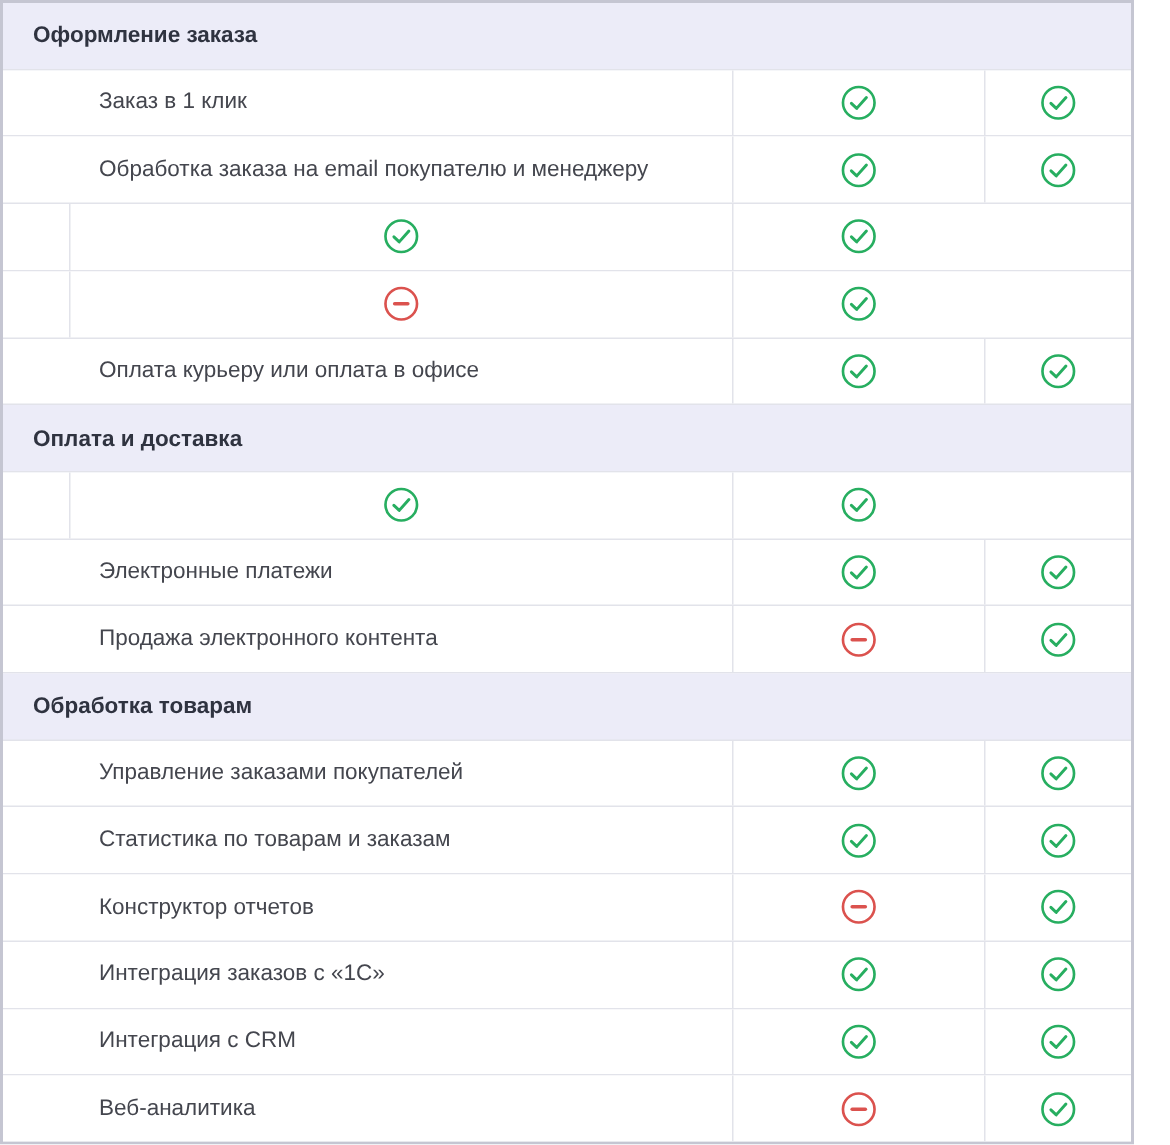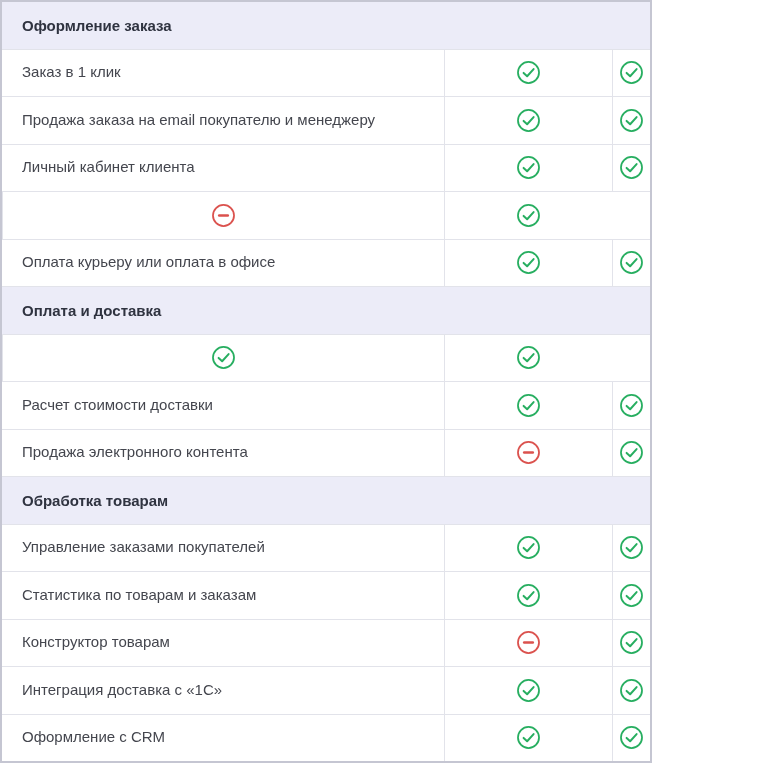--- a/index.html
+++ b/index.html
@@ -8,28 +8,29 @@
     --divider:#E2E3EA;
     --header-text:#2F3340;
     --row-text:#44464E;
     --check-green:#27AE60;
     --minus-red:#DB524E;
     --row-bg:#FFFFFF;
   }
   html,body{margin:0;padding:0;background:#fff;}
   body{width:780px;height:763px;font-family:"Liberation Sans",sans-serif;}
   .table{
-    width:652px;height:763px;box-sizing:border-box;
+    width:756px;height:763px;box-sizing:border-box;
     border:2px solid var(--outer-border);
     display:flex;flex-direction:column;background:var(--row-bg);
     overflow:hidden;
   }
   .band{
     flex:1;min-height:0;box-sizing:border-box;
     border-bottom:1px solid var(--divider);
+    padding-left:44px;
   }
   .band:last-child{border-bottom:none;}
   .section-header{
     background:var(--header-bg);
     display:flex;align-items:center;
     padding-left:20px;
   }
   .section-title{
     font-size:15px;font-weight:bold;color:var(--header-text);
   }
@@ -73,41 +74,40 @@
       <span class="icon">
           <svg viewBox="0 0 24 24" fill="none">
             <circle cx="12" cy="12" r="10.1" stroke="#27AE60" stroke-width="1.7"></circle>
             <path d="M7.3 12.4 L10.7 15.6 L16.9 8.7" stroke="#27AE60" stroke-width="1.9" stroke-linecap="round" stroke-linejoin="round"></path>
           </svg>
         </span>
     </div>
   </div>
 
   <div class="band feature-row">
-    <div class="feature-cell">Продажа заказа на email покупателю и менеджеру</div>
-    <div class="availability-cell">
-      <span class="icon">
-          <svg viewBox="0 0 24 24" fill="none">
-            <circle cx="12" cy="12" r="10.1" stroke="#27AE60" stroke-width="1.7"></circle>
-            <path d="M7.3 12.4 L10.7 15.6 L16.9 8.7" stroke="#27AE60" stroke-width="1.9" stroke-linecap="round" stroke-linejoin="round"></path>
-          </svg>
-        </span>
-    </div>
-    <div class="availability-cell">
-      <span class="icon">
-          <svg viewBox="0 0 24 24" fill="none">
-            <circle cx="12" cy="12" r="10.1" stroke="#27AE60" stroke-width="1.7"></circle>
-            <path d="M7.3 12.4 L10.7 15.6 L16.9 8.7" stroke="#27AE60" stroke-width="1.9" stroke-linecap="round" stroke-linejoin="round"></path>
-          </svg>
-        </span>
-    </div>
-  </div>
-
-  <div class="band feature-row">
-    <div class="feature-cell">Личный кабинет клиента</div>
+    <div class="feature-cell">Обработка заказа на email покупателю и менеджеру</div>
+    <div class="availability-cell">
+      <span class="icon">
+          <svg viewBox="0 0 24 24" fill="none">
+            <circle cx="12" cy="12" r="10.1" stroke="#27AE60" stroke-width="1.7"></circle>
+            <path d="M7.3 12.4 L10.7 15.6 L16.9 8.7" stroke="#27AE60" stroke-width="1.9" stroke-linecap="round" stroke-linejoin="round"></path>
+          </svg>
+        </span>
+    </div>
+    <div class="availability-cell">
+      <span class="icon">
+          <svg viewBox="0 0 24 24" fill="none">
+            <circle cx="12" cy="12" r="10.1" stroke="#27AE60" stroke-width="1.7"></circle>
+            <path d="M7.3 12.4 L10.7 15.6 L16.9 8.7" stroke="#27AE60" stroke-width="1.9" stroke-linecap="round" stroke-linejoin="round"></path>
+          </svg>
+        </span>
+    </div>
+  </div>
+
+  <div class="band feature-row">
     <div class="availability-cell">
       <span class="icon">
           <svg viewBox="0 0 24 24" fill="none">
             <circle cx="12" cy="12" r="10.1" stroke="#27AE60" stroke-width="1.7"></circle>
             <path d="M7.3 12.4 L10.7 15.6 L16.9 8.7" stroke="#27AE60" stroke-width="1.9" stroke-linecap="round" stroke-linejoin="round"></path>
           </svg>
         </span>
     </div>
     <div class="availability-cell">
       <span class="icon">
@@ -174,40 +174,40 @@
     <div class="availability-cell">
       <span class="icon">
           <svg viewBox="0 0 24 24" fill="none">
             <circle cx="12" cy="12" r="10.1" stroke="#27AE60" stroke-width="1.7"></circle>
             <path d="M7.3 12.4 L10.7 15.6 L16.9 8.7" stroke="#27AE60" stroke-width="1.9" stroke-linecap="round" stroke-linejoin="round"></path>
           </svg>
         </span>
     </div>
   </div>
 
-
-  <div class="band feature-row">
-    <div class="feature-cell">Расчет стоимости доставки</div>
-    <div class="availability-cell">
-      <span class="icon">
-          <svg viewBox="0 0 24 24" fill="none">
-            <circle cx="12" cy="12" r="10.1" stroke="#27AE60" stroke-width="1.7"></circle>
-            <path d="M7.3 12.4 L10.7 15.6 L16.9 8.7" stroke="#27AE60" stroke-width="1.9" stroke-linecap="round" stroke-linejoin="round"></path>
-          </svg>
-        </span>
-    </div>
-    <div class="availability-cell">
-      <span class="icon">
-          <svg viewBox="0 0 24 24" fill="none">
-            <circle cx="12" cy="12" r="10.1" stroke="#27AE60" stroke-width="1.7"></circle>
-            <path d="M7.3 12.4 L10.7 15.6 L16.9 8.7" stroke="#27AE60" stroke-width="1.9" stroke-linecap="round" stroke-linejoin="round"></path>
-          </svg>
-        </span>
-    </div>
-  </div>
+  <div class="band feature-row">
+    <div class="feature-cell">Электронные платежи</div>
+    <div class="availability-cell">
+      <span class="icon">
+          <svg viewBox="0 0 24 24" fill="none">
+            <circle cx="12" cy="12" r="10.1" stroke="#27AE60" stroke-width="1.7"></circle>
+            <path d="M7.3 12.4 L10.7 15.6 L16.9 8.7" stroke="#27AE60" stroke-width="1.9" stroke-linecap="round" stroke-linejoin="round"></path>
+          </svg>
+        </span>
+    </div>
+    <div class="availability-cell">
+      <span class="icon">
+          <svg viewBox="0 0 24 24" fill="none">
+            <circle cx="12" cy="12" r="10.1" stroke="#27AE60" stroke-width="1.7"></circle>
+            <path d="M7.3 12.4 L10.7 15.6 L16.9 8.7" stroke="#27AE60" stroke-width="1.9" stroke-linecap="round" stroke-linejoin="round"></path>
+          </svg>
+        </span>
+    </div>
+  </div>
+
 
   <div class="band feature-row">
     <div class="feature-cell">Продажа электронного контента</div>
     <div class="availability-cell">
       <span class="icon">
           <svg viewBox="0 0 24 24" fill="none">
             <circle cx="12" cy="12" r="10.1" stroke="#DB524E" stroke-width="1.7"></circle>
             <path d="M7.8 12 L16.2 12" stroke="#DB524E" stroke-width="2.3" stroke-linecap="round"></path>
           </svg>
         </span>
@@ -260,72 +260,91 @@
       <span class="icon">
           <svg viewBox="0 0 24 24" fill="none">
             <circle cx="12" cy="12" r="10.1" stroke="#27AE60" stroke-width="1.7"></circle>
             <path d="M7.3 12.4 L10.7 15.6 L16.9 8.7" stroke="#27AE60" stroke-width="1.9" stroke-linecap="round" stroke-linejoin="round"></path>
           </svg>
         </span>
     </div>
   </div>
 
   <div class="band feature-row">
-    <div class="feature-cell">Конструктор товарам</div>
+    <div class="feature-cell">Конструктор отчетов</div>
     <div class="availability-cell">
       <span class="icon">
           <svg viewBox="0 0 24 24" fill="none">
             <circle cx="12" cy="12" r="10.1" stroke="#DB524E" stroke-width="1.7"></circle>
             <path d="M7.8 12 L16.2 12" stroke="#DB524E" stroke-width="2.3" stroke-linecap="round"></path>
           </svg>
         </span>
     </div>
     <div class="availability-cell">
       <span class="icon">
           <svg viewBox="0 0 24 24" fill="none">
             <circle cx="12" cy="12" r="10.1" stroke="#27AE60" stroke-width="1.7"></circle>
             <path d="M7.3 12.4 L10.7 15.6 L16.9 8.7" stroke="#27AE60" stroke-width="1.9" stroke-linecap="round" stroke-linejoin="round"></path>
           </svg>
         </span>
     </div>
   </div>
 
   <div class="band feature-row">
-    <div class="feature-cell">Интеграция доставка с «1С»</div>
-    <div class="availability-cell">
-      <span class="icon">
-          <svg viewBox="0 0 24 24" fill="none">
-            <circle cx="12" cy="12" r="10.1" stroke="#27AE60" stroke-width="1.7"></circle>
-            <path d="M7.3 12.4 L10.7 15.6 L16.9 8.7" stroke="#27AE60" stroke-width="1.9" stroke-linecap="round" stroke-linejoin="round"></path>
-          </svg>
-        </span>
-    </div>
-    <div class="availability-cell">
-      <span class="icon">
-          <svg viewBox="0 0 24 24" fill="none">
-            <circle cx="12" cy="12" r="10.1" stroke="#27AE60" stroke-width="1.7"></circle>
-            <path d="M7.3 12.4 L10.7 15.6 L16.9 8.7" stroke="#27AE60" stroke-width="1.9" stroke-linecap="round" stroke-linejoin="round"></path>
-          </svg>
-        </span>
-    </div>
-  </div>
-
-  <div class="band feature-row">
-    <div class="feature-cell">Оформление с CRM</div>
-    <div class="availability-cell">
-      <span class="icon">
-          <svg viewBox="0 0 24 24" fill="none">
-            <circle cx="12" cy="12" r="10.1" stroke="#27AE60" stroke-width="1.7"></circle>
-            <path d="M7.3 12.4 L10.7 15.6 L16.9 8.7" stroke="#27AE60" stroke-width="1.9" stroke-linecap="round" stroke-linejoin="round"></path>
-          </svg>
-        </span>
-    </div>
-    <div class="availability-cell">
-      <span class="icon">
-          <svg viewBox="0 0 24 24" fill="none">
-            <circle cx="12" cy="12" r="10.1" stroke="#27AE60" stroke-width="1.7"></circle>
-            <path d="M7.3 12.4 L10.7 15.6 L16.9 8.7" stroke="#27AE60" stroke-width="1.9" stroke-linecap="round" stroke-linejoin="round"></path>
-          </svg>
-        </span>
-    </div>
-  </div>
-
+    <div class="feature-cell">Интеграция заказов с «1С»</div>
+    <div class="availability-cell">
+      <span class="icon">
+          <svg viewBox="0 0 24 24" fill="none">
+            <circle cx="12" cy="12" r="10.1" stroke="#27AE60" stroke-width="1.7"></circle>
+            <path d="M7.3 12.4 L10.7 15.6 L16.9 8.7" stroke="#27AE60" stroke-width="1.9" stroke-linecap="round" stroke-linejoin="round"></path>
+          </svg>
+        </span>
+    </div>
+    <div class="availability-cell">
+      <span class="icon">
+          <svg viewBox="0 0 24 24" fill="none">
+            <circle cx="12" cy="12" r="10.1" stroke="#27AE60" stroke-width="1.7"></circle>
+            <path d="M7.3 12.4 L10.7 15.6 L16.9 8.7" stroke="#27AE60" stroke-width="1.9" stroke-linecap="round" stroke-linejoin="round"></path>
+          </svg>
+        </span>
+    </div>
+  </div>
+
+  <div class="band feature-row">
+    <div class="feature-cell">Интеграция с CRM</div>
+    <div class="availability-cell">
+      <span class="icon">
+          <svg viewBox="0 0 24 24" fill="none">
+            <circle cx="12" cy="12" r="10.1" stroke="#27AE60" stroke-width="1.7"></circle>
+            <path d="M7.3 12.4 L10.7 15.6 L16.9 8.7" stroke="#27AE60" stroke-width="1.9" stroke-linecap="round" stroke-linejoin="round"></path>
+          </svg>
+        </span>
+    </div>
+    <div class="availability-cell">
+      <span class="icon">
+          <svg viewBox="0 0 24 24" fill="none">
+            <circle cx="12" cy="12" r="10.1" stroke="#27AE60" stroke-width="1.7"></circle>
+            <path d="M7.3 12.4 L10.7 15.6 L16.9 8.7" stroke="#27AE60" stroke-width="1.9" stroke-linecap="round" stroke-linejoin="round"></path>
+          </svg>
+        </span>
+    </div>
+  </div>
+
+  <div class="band feature-row">
+    <div class="feature-cell">Веб-аналитика</div>
+    <div class="availability-cell">
+      <span class="icon">
+          <svg viewBox="0 0 24 24" fill="none">
+            <circle cx="12" cy="12" r="10.1" stroke="#DB524E" stroke-width="1.7"></circle>
+            <path d="M7.8 12 L16.2 12" stroke="#DB524E" stroke-width="2.3" stroke-linecap="round"></path>
+          </svg>
+        </span>
+    </div>
+    <div class="availability-cell">
+      <span class="icon">
+          <svg viewBox="0 0 24 24" fill="none">
+            <circle cx="12" cy="12" r="10.1" stroke="#27AE60" stroke-width="1.7"></circle>
+            <path d="M7.3 12.4 L10.7 15.6 L16.9 8.7" stroke="#27AE60" stroke-width="1.9" stroke-linecap="round" stroke-linejoin="round"></path>
+          </svg>
+        </span>
+    </div>
+  </div>
 </div>
 
 </body></html>

